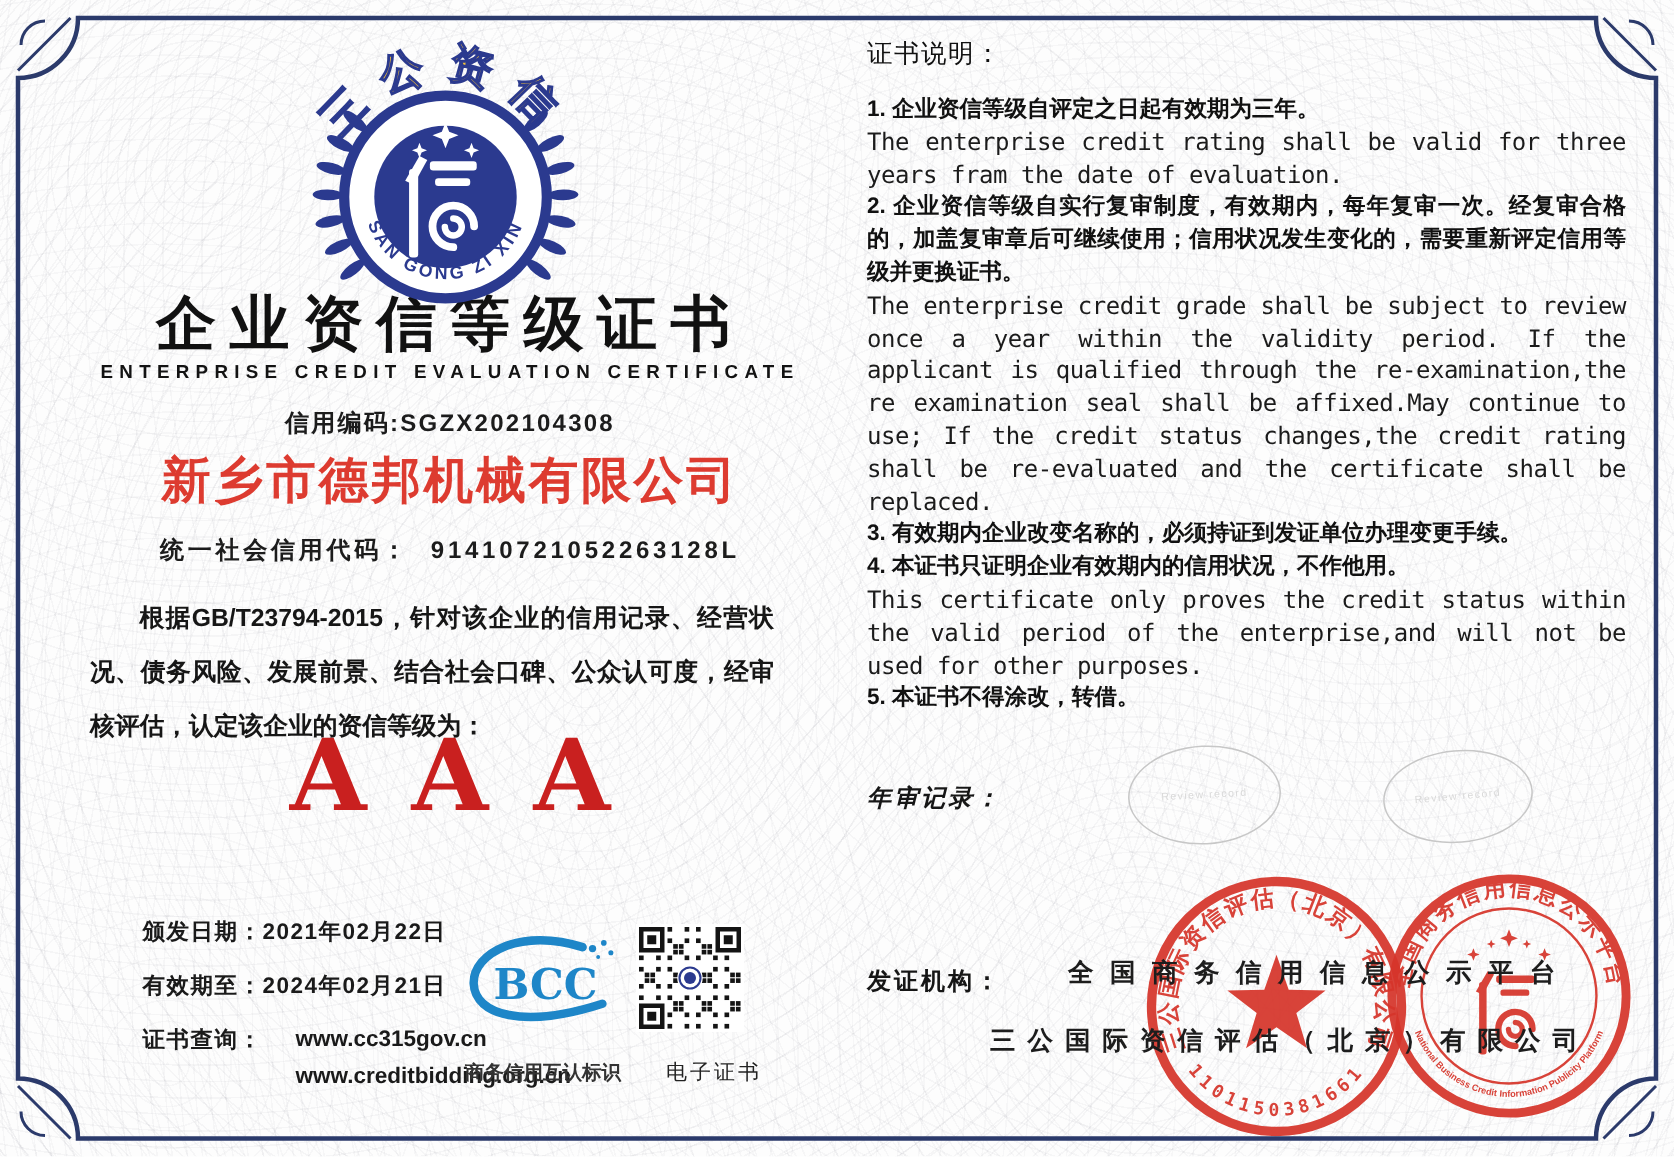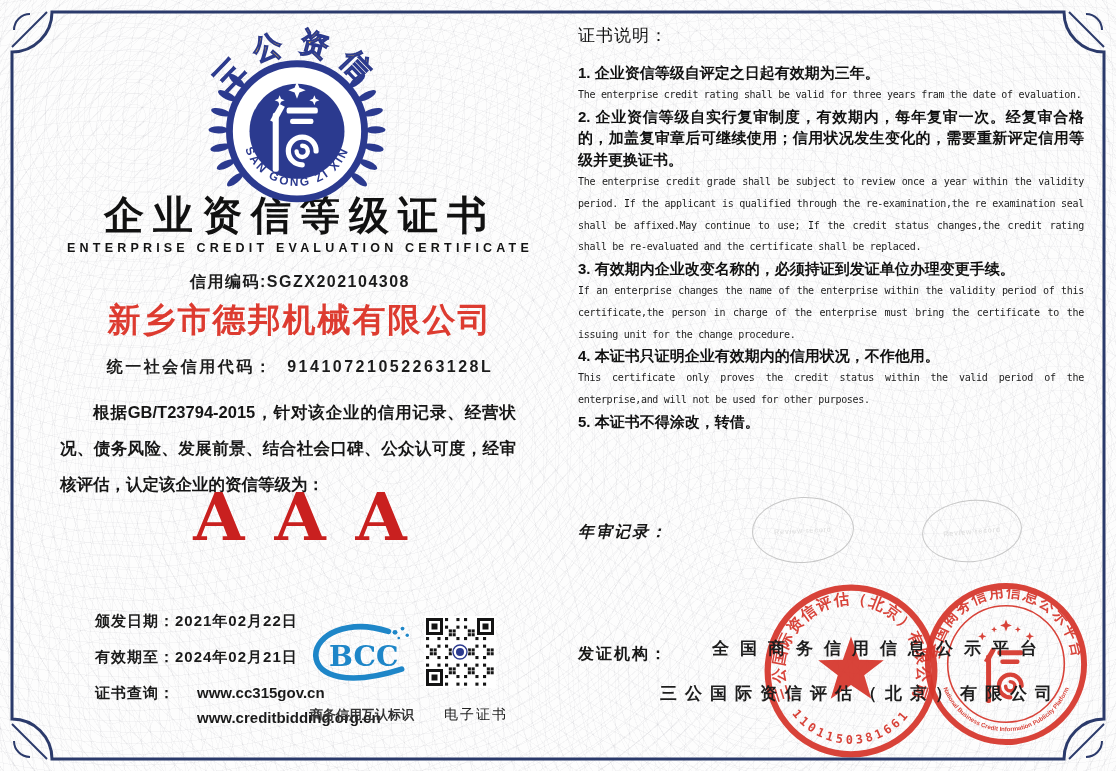--- a/index.html
+++ b/index.html
@@ -47,21 +47,21 @@
   .bcc-caption { left:288px; top:706px; width:148px; text-align:center; font-size:13px;
     font-weight:600; color:#333; }
   .qr-svg { left:424px; top:616px; width:72px; height:72px; }
   .qr-caption { left:412px; top:706px; width:96px; text-align:right; font-size:14px;
     color:#222; letter-spacing:2px; font-family:"Liberation Serif", serif; }
 
   
   .notes-head { left:578px; top:24px; font-size:17px; font-weight:normal; color:#111; letter-spacing:1px; }
   .notes { left:578px; top:62px; width:506px; }
   .note-cn { font-size:15px; font-weight:600; color:#111; line-height:21.8px; text-align:justify; }
-  .note-en { font-family:"DejaVu Sans Mono", monospace; font-size:10px; color:#1b1b1b;
+  .note-en { font-family:"DejaVu Sans Mono", monospace; font-size:16px; color:#1b1b1b;
     line-height:21.8px; text-align:justify; letter-spacing:-0.3px; }
   .review-label { left:578px; top:522px; font-size:16px; font-weight:600; color:#161616; letter-spacing:2px;font-style:italic; }
   .stamp-oval { border:1.5px solid #c7c7c7; border-radius:50%; display:flex; align-items:center;
     justify-content:center; color:#d9d9d9; font-size:7px; letter-spacing:1px; }
   .oval1 { left:752px; top:497px; width:102px; height:66px; transform:rotate(-3deg); }
   .oval2 { left:922px; top:500px; width:100px; height:62px; transform:rotate(-5deg); }
   .issuer-label { left:578px; top:644px; font-size:16px; font-weight:600; color:#161616;
     letter-spacing:2px; z-index:4; }
   .issuer-line1 { left:660px; top:637px; width:440px; text-align:center; font-size:17px;
     font-weight:bold; color:#1d1d1d; letter-spacing:11px; z-index:4; white-space:nowrap; }
@@ -273,21 +273,20 @@
   <div class="abs qr-caption">电子证书</div>
 
   <div class="abs notes-head">证书说明：</div>
 
   <div class="abs notes">
     <div class="note-cn">1. 企业资信等级自评定之日起有效期为三年。</div>
     <div class="note-en">The enterprise credit rating shall be valid for three years fram the date of evaluation.</div>
     <div class="note-cn">2. 企业资信等级自实行复审制度，有效期内，每年复审一次。经复审合格的，加盖复审章后可继续使用；信用状况发生变化的，需要重新评定信用等级并更换证书。</div>
     <div class="note-en">The enterprise credit grade shall be subject to review once a year within the validity period. If the applicant is qualified through the re-examination,the re examination seal shall be affixed.May continue to use; If the credit status changes,the credit rating shall be re-evaluated and the certificate shall be replaced.</div>
     <div class="note-cn">3. 有效期内企业改变名称的，必须持证到发证单位办理变更手续。</div>
-    <div class="note-en">If an enterprise changes the name of the enterprise within the validity period of this certificate,the person in charge of the enterprise must bring the certificate to the issuing unit for the change procedure.</div>
     <div class="note-cn">4. 本证书只证明企业有效期内的信用状况，不作他用。</div>
     <div class="note-en">This certificate only proves the credit status within the valid period of the enterprise,and will not be used for other purposes.</div>
     <div class="note-cn">5. 本证书不得涂改，转借。</div>
   </div>
 
   <div class="abs review-label">年审记录：</div>
   <div class="abs stamp-oval oval1">Review record</div>
   <div class="abs stamp-oval oval2">Review record</div>
 
   <div class="abs issuer-label">发证机构：</div>

